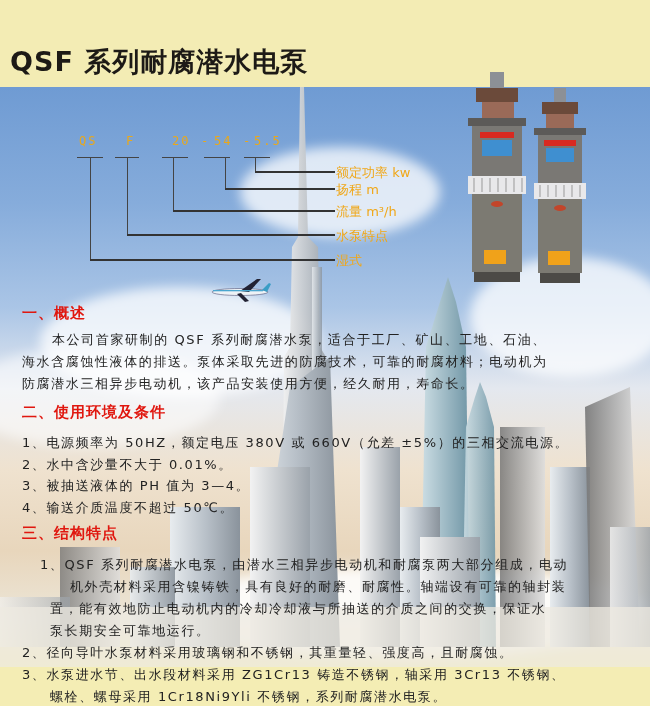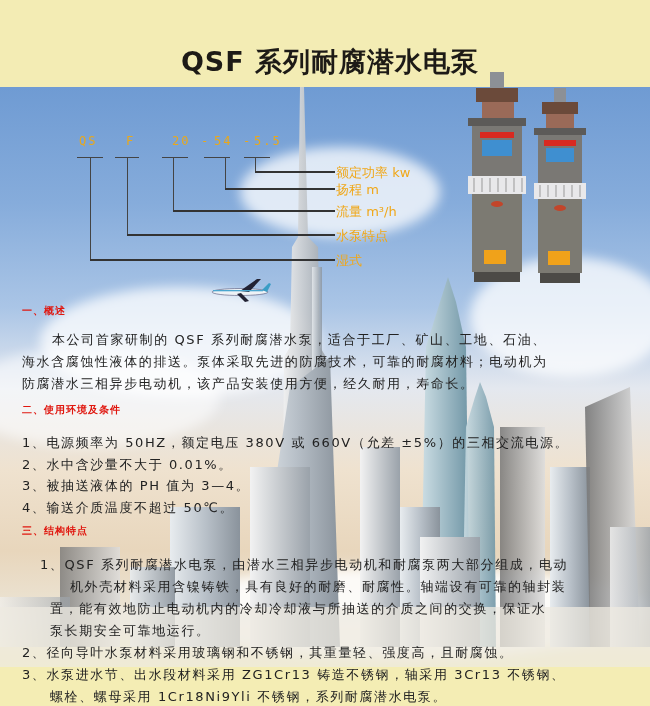--- a/index.html
+++ b/index.html
@@ -7,21 +7,21 @@
   body {
     position: relative;
     font-family: "DejaVu Sans", "Liberation Sans", sans-serif;
     background: #f4edb4;
   }
   .top-band {
     position: absolute; left: 0; top: 0; width: 650px; height: 88px;
     background: #f3ecb4;
   }
   .title {
-    position: absolute; left: 0; top: 44px; width: 650px; text-align: center;
+    position: absolute; left: 0; top: 44px; width: 650px; text-align: left;
     font-size: 27px; font-weight: bold; color: #1d1a16; letter-spacing: 1px;
     padding-left: 10px;
   }
   .scene {
     position: absolute; left: 0; top: 87px; width: 650px; height: 580px;
     background: linear-gradient(180deg, #6f9bd3 0%, #86acdb 20%, #aac5e6 38%, #e4e8ef 52%, #efe2cf 66%, #e8d6bc 80%, #ece6d8 92%, rgba(244,237,180,0) 100%);
     overflow: hidden;
   }
   .cloud { position: absolute; border-radius: 50%; background: rgba(255,255,255,0.75); filter: blur(6px); }
   .bldg { position: absolute; bottom: 0; }
@@ -31,21 +31,21 @@
   
   .code-lbl { position: absolute; font-family: "DejaVu Sans Mono", monospace; font-size: 12px; color: #e9a81b; letter-spacing: 2px; }
   .uline { position: absolute; height: 1px; background: #444; }
   .vline { position: absolute; width: 1px; background: #444; }
   .hline { position: absolute; height: 2px; background: #333; }
   .legend { position: absolute; font-size: 13px; color: #f0a718; white-space: nowrap; }
   .plane { position: absolute; left: 205px; top: 190px; }
   
   .pump { position: absolute; }
   
-  .h { position: absolute; left: 22px; font-size: 10px; font-weight: bold; color: #e0170f; letter-spacing: 1px; }
+  .h { position: absolute; left: 22px; font-size: 15px; font-weight: bold; color: #e0170f; letter-spacing: 1px; }
   .p { position: absolute; font-size: 13px; color: #222; letter-spacing: 1.6px; white-space: nowrap; }
 </style>
 </head>
 <body>
 
 <div class="top-band"></div>
 <div class="title">QSF 系列耐腐潜水电泵</div>
 
 <div class="scene">
 

